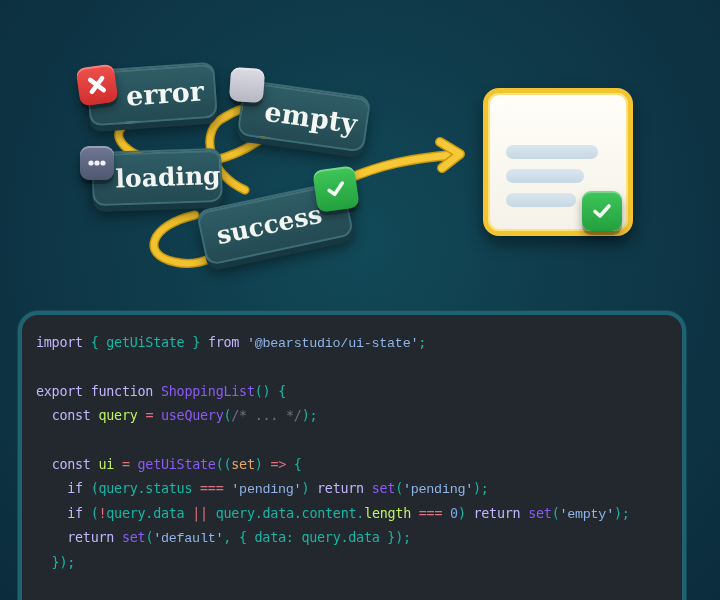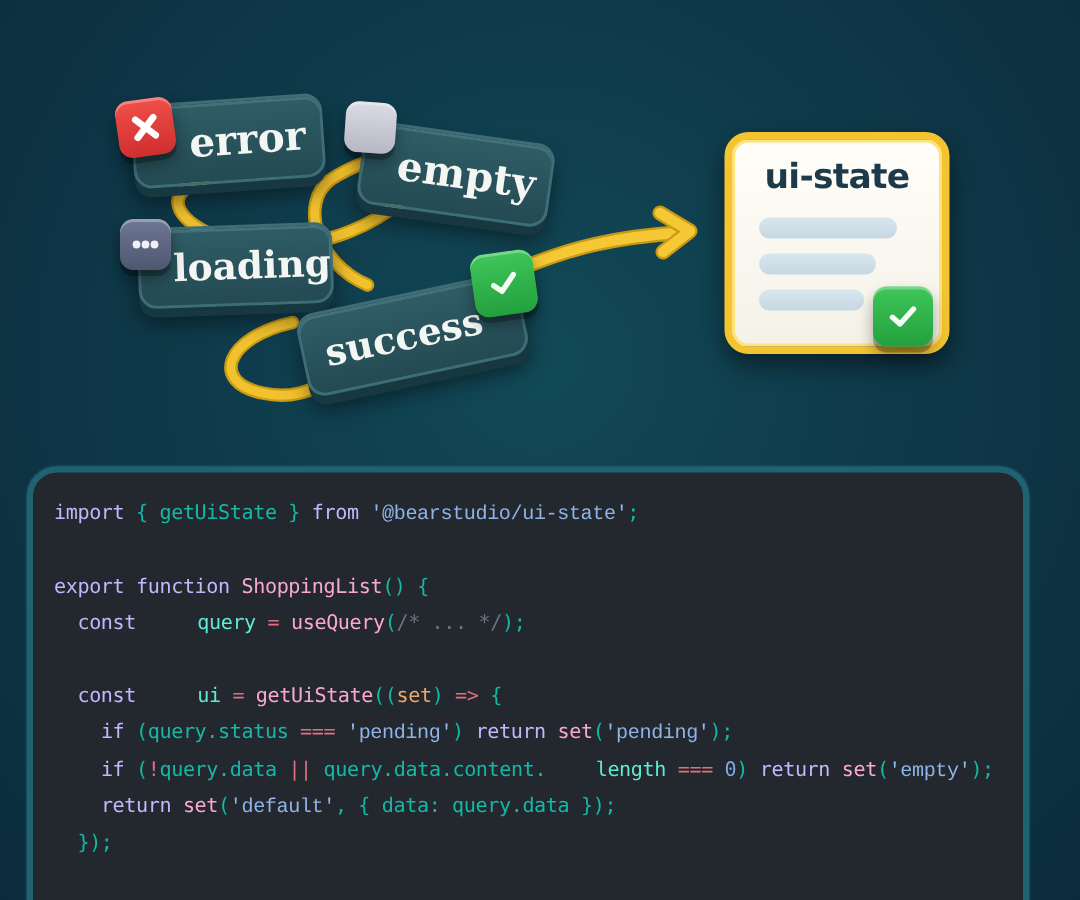--- a/index.html
+++ b/index.html
@@ -67,22 +67,22 @@
       font-family: "DejaVu Sans Mono", monospace;
       font-size: 13.4px;
       line-height: 24.4px;
       color: #dfe3ea;
       white-space: pre;
       letter-spacing: -0.25px;
     }
     .line { display: block; height: 24.4px; }
     .kw { color: #c4b5fd; }
     .str { color: #8fb4e8; font-family: Liberation Mono, monospace; }
-    .fn { color: #f9a8d4; margin-top: 11px; }
-    .var { color: #5eead4; margin-left: 33px; }
+    .fn { color: #8b5cf6; margin-top: 11px; }
+    .var { color: #bef264; }
     .param { color: #e8a86a; }
     .op { color: #e0707e; }
     .cm { color: #6b7380; }
     .num { color: #7fa6e8; }
     .plain { color: #14b8a6; }
   </style>
 </head>
 <body>
 
 <div class="illustration">
@@ -126,21 +126,20 @@
   <div class="pill" style="left:200px; top:195px; width:150px; height:56px; transform:rotate(-12deg); font-size:25px; padding-right:12px;">
     <span>success</span>
   </div>
   <div class="badge" style="left:315px; top:168px; width:42px; height:42px; background:linear-gradient(180deg,#3fc65a,#23a03e); transform:rotate(-8deg);">
     <svg viewBox="0 0 24 24">
         <path d="M5 12.5 L10 17 L19 7" fill="none" stroke="#f4fbf2" stroke-width="3.6" stroke-linecap="round" stroke-linejoin="round"></path>
       </svg>
   </div>
 
   <div class="card">
-    <div class="card-title">ui-state</div>
     <div class="card-line" style="top:52px; width:92px;"></div>
     <div class="card-line" style="top:76px; width:78px;"></div>
     <div class="card-line" style="top:100px; width:70px;"></div>
     <div class="badge" style="left:94px; top:98px; width:40px; height:40px; background:linear-gradient(180deg,#3fc65a,#23a03e);">
       <svg viewBox="0 0 24 24">
           <path d="M5 12.5 L10 17 L19 7" fill="none" stroke="#f4fbf2" stroke-width="3.6" stroke-linecap="round" stroke-linejoin="round"></path>
         </svg>
     </div>
   </div>
 </div>

